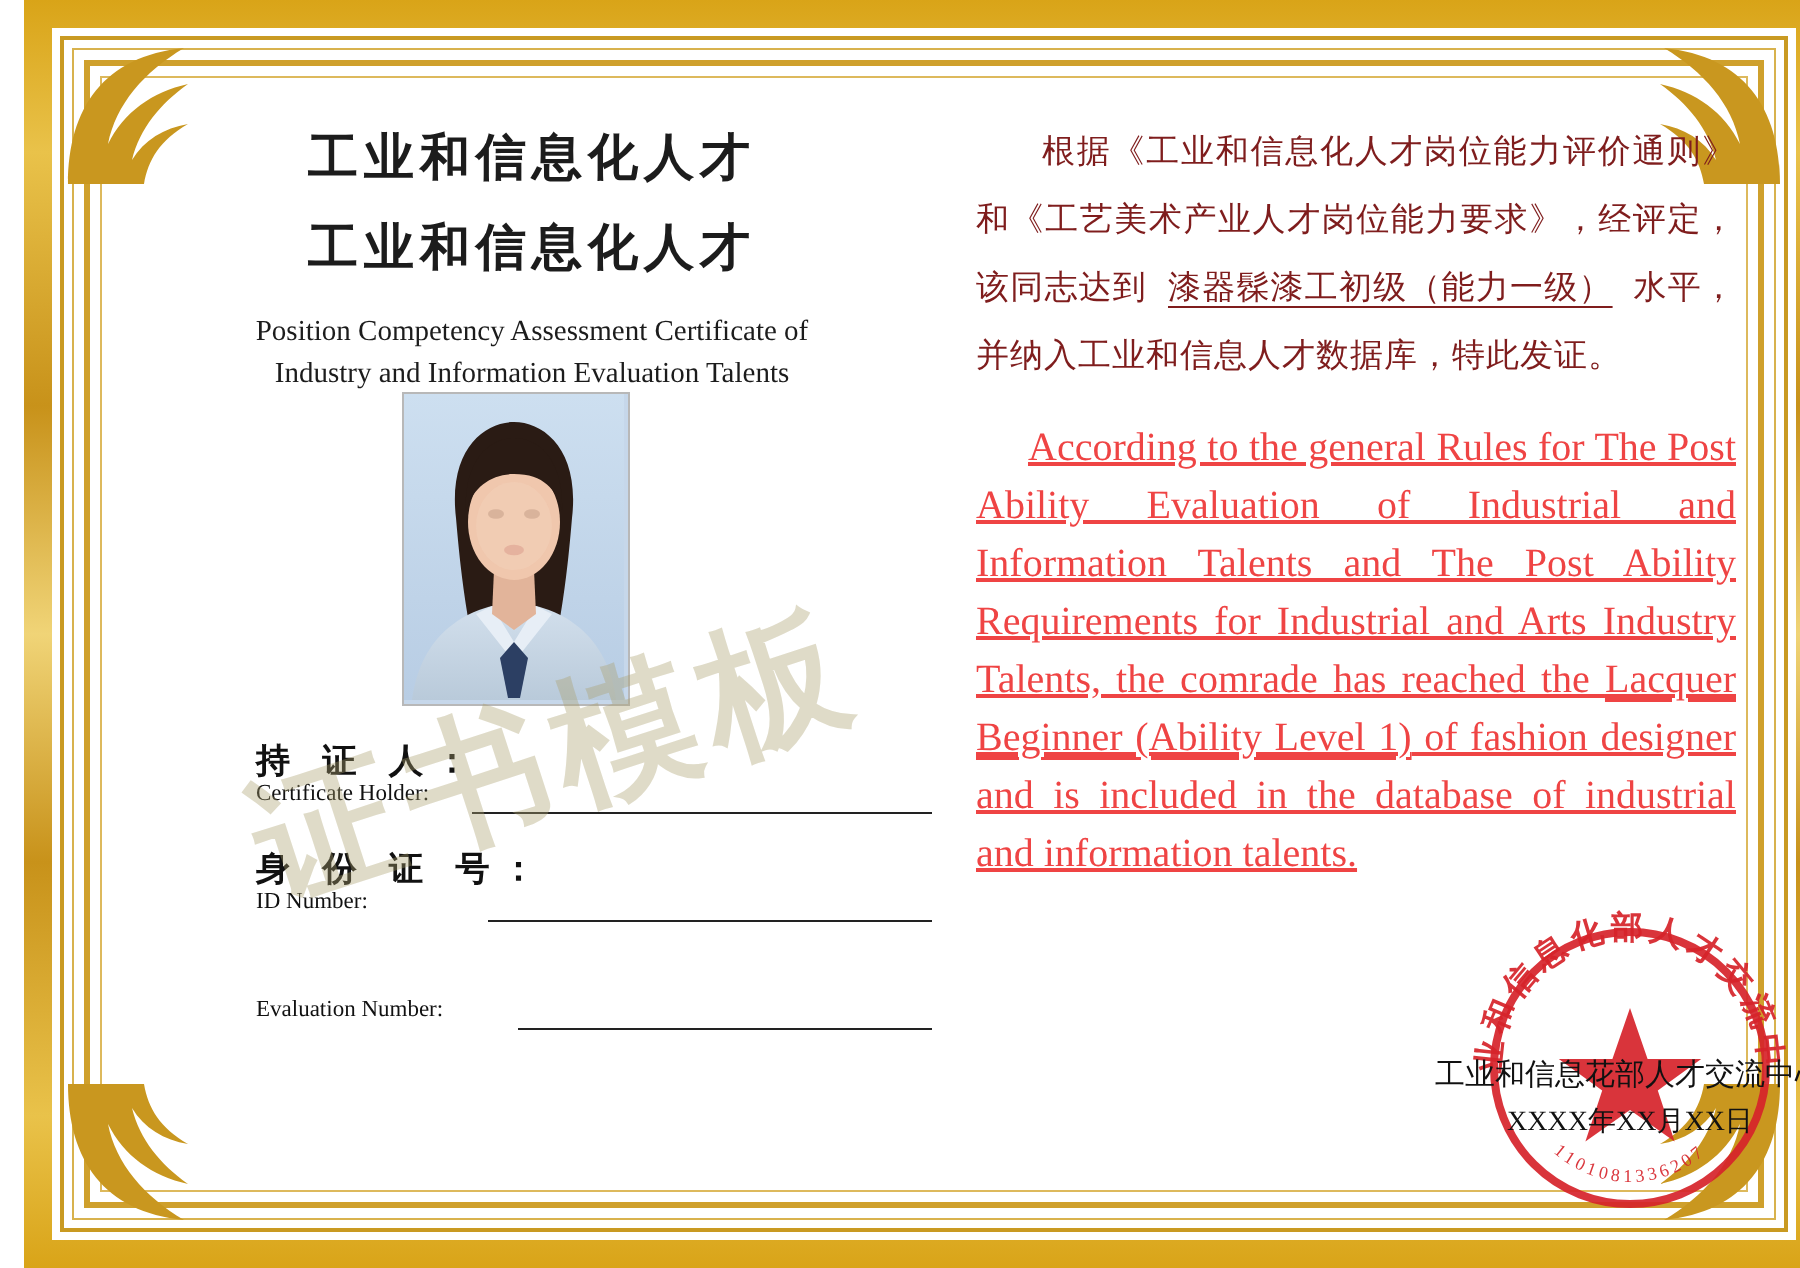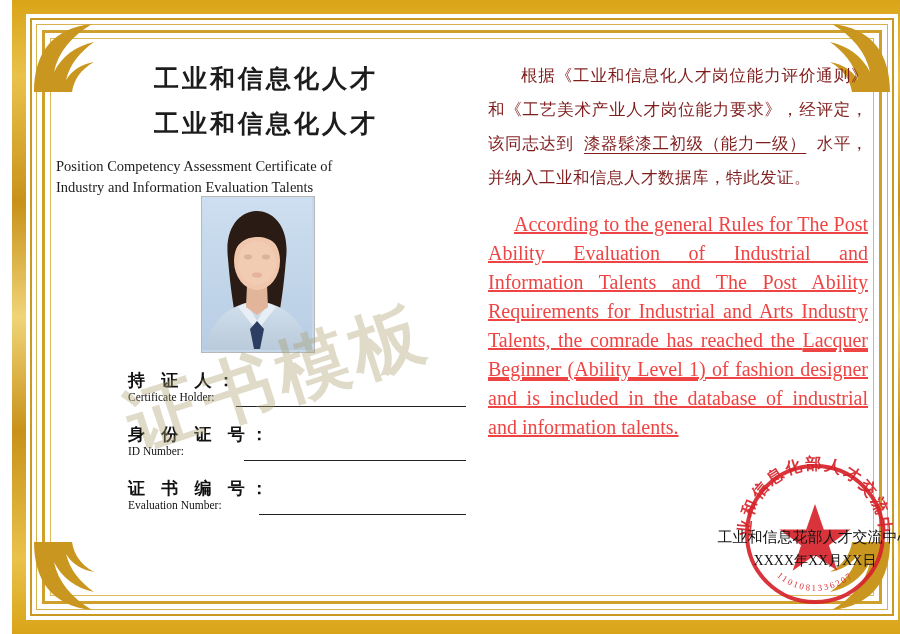--- a/index.html
+++ b/index.html
@@ -78,21 +78,21 @@
     font-size: 25px;
     margin-top: 18px;
     letter-spacing: 3px;
   }
   .title-cn.line2 {
     font-size: 25px;
     margin-top: 12px;
     letter-spacing: 3px;
   }
   .title-en {
-    text-align: left;
+    text-align: center;
     font-family: "Liberation Serif", serif;
     font-size: 14.5px;
     color: #1c1c1c;
     margin-top: 16px;
     line-height: 21px;
   }
   .photo-wrap {
     position: absolute;
     left: 145px; top: 152px;
     width: 112px; height: 155px;
@@ -281,21 +281,20 @@
           <span class="f-cn">持  证  人：</span>
           <span class="f-en">Certificate Holder:</span>
           <span class="f-line"></span>
         </div>
         <div class="field-row row2">
           <span class="f-cn">身 份 证 号：</span>
           <span class="f-en">ID    Number:</span>
           <span class="f-line"></span>
         </div>
         <div class="field-row row3">
-          <span class="f-cn">证 书 编 号：</span>
           <span class="f-en">Evaluation Number:</span>
           <span class="f-line"></span>
         </div>
       </div>
     </div>
 
     <div class="right-col">
       <p class="para-cn">
         <span>根据《工业和信息化人才岗位能力评价通则》和《工艺美术产业人才岗位能力要求》，经评定，该同志达到 </span><span class="u">漆器髹漆工初级（能力一级）</span><span> 水平，并纳入工业和信息人才数据库，特此发证。</span>
       </p>

